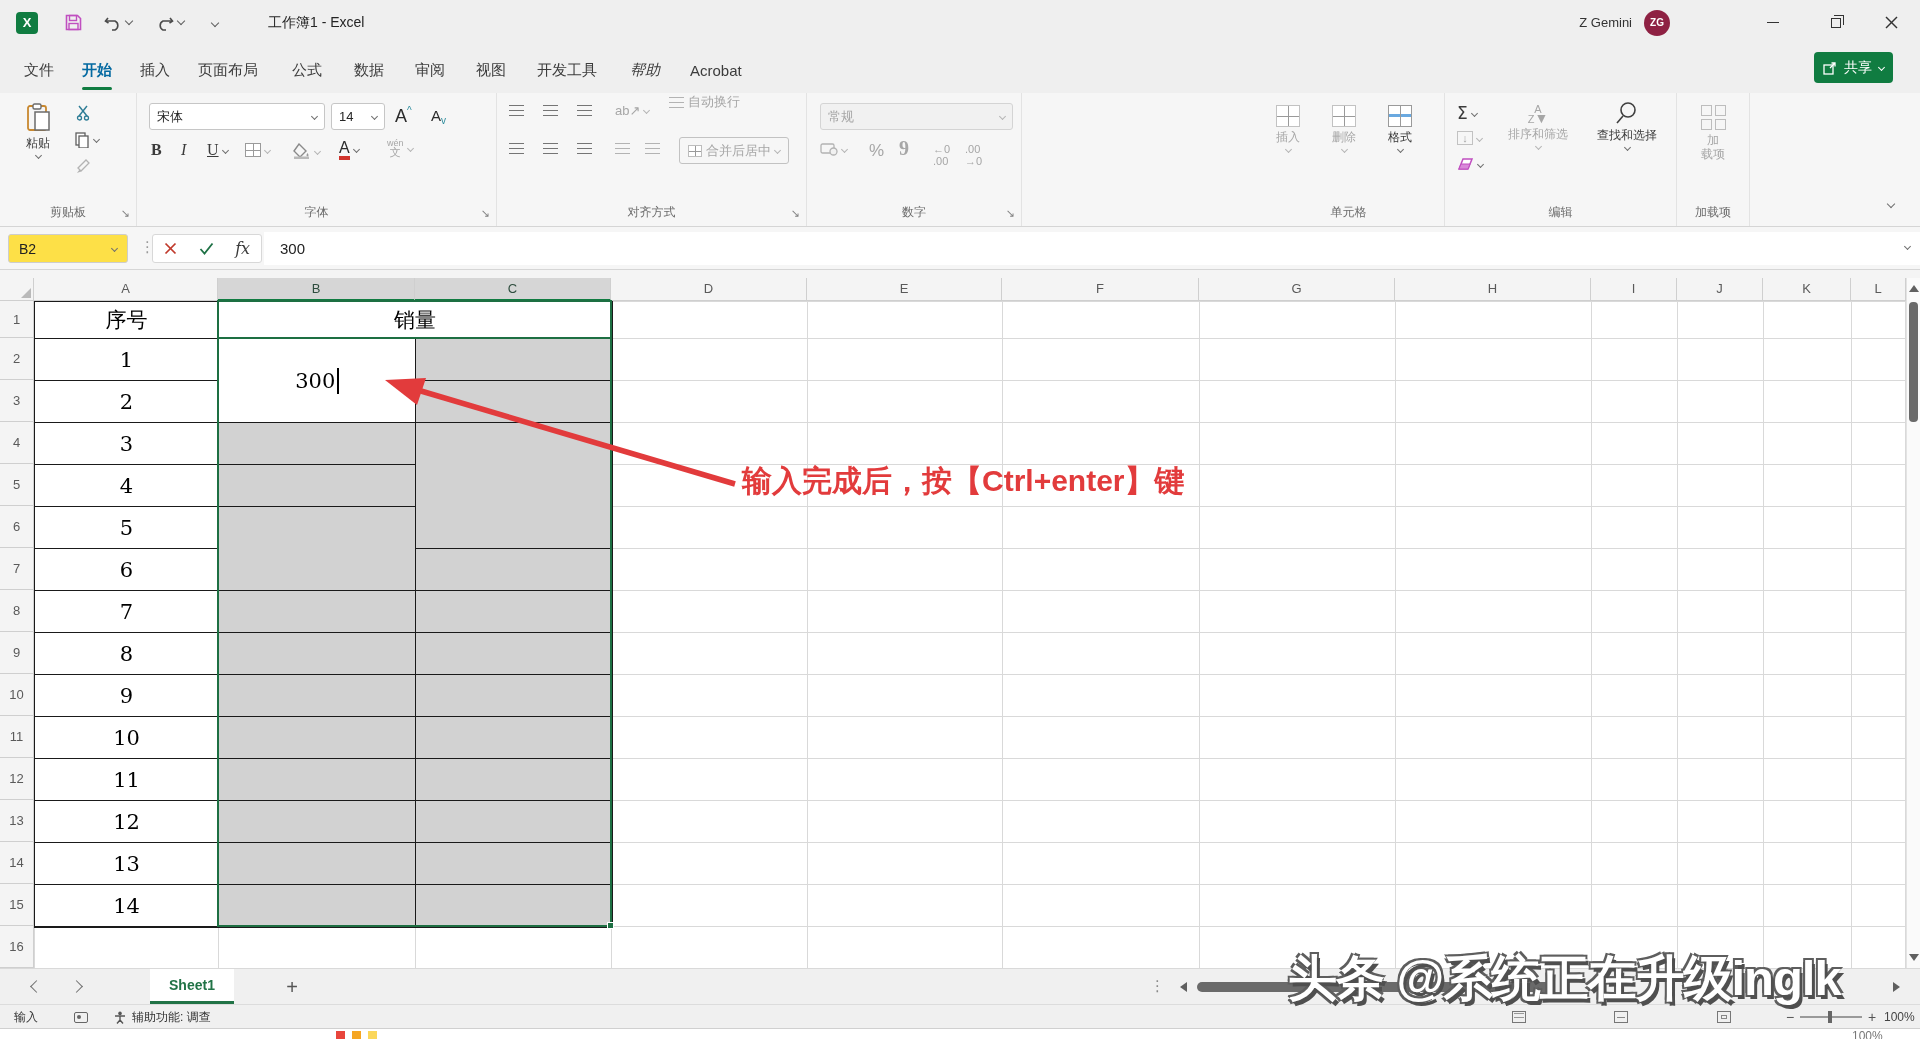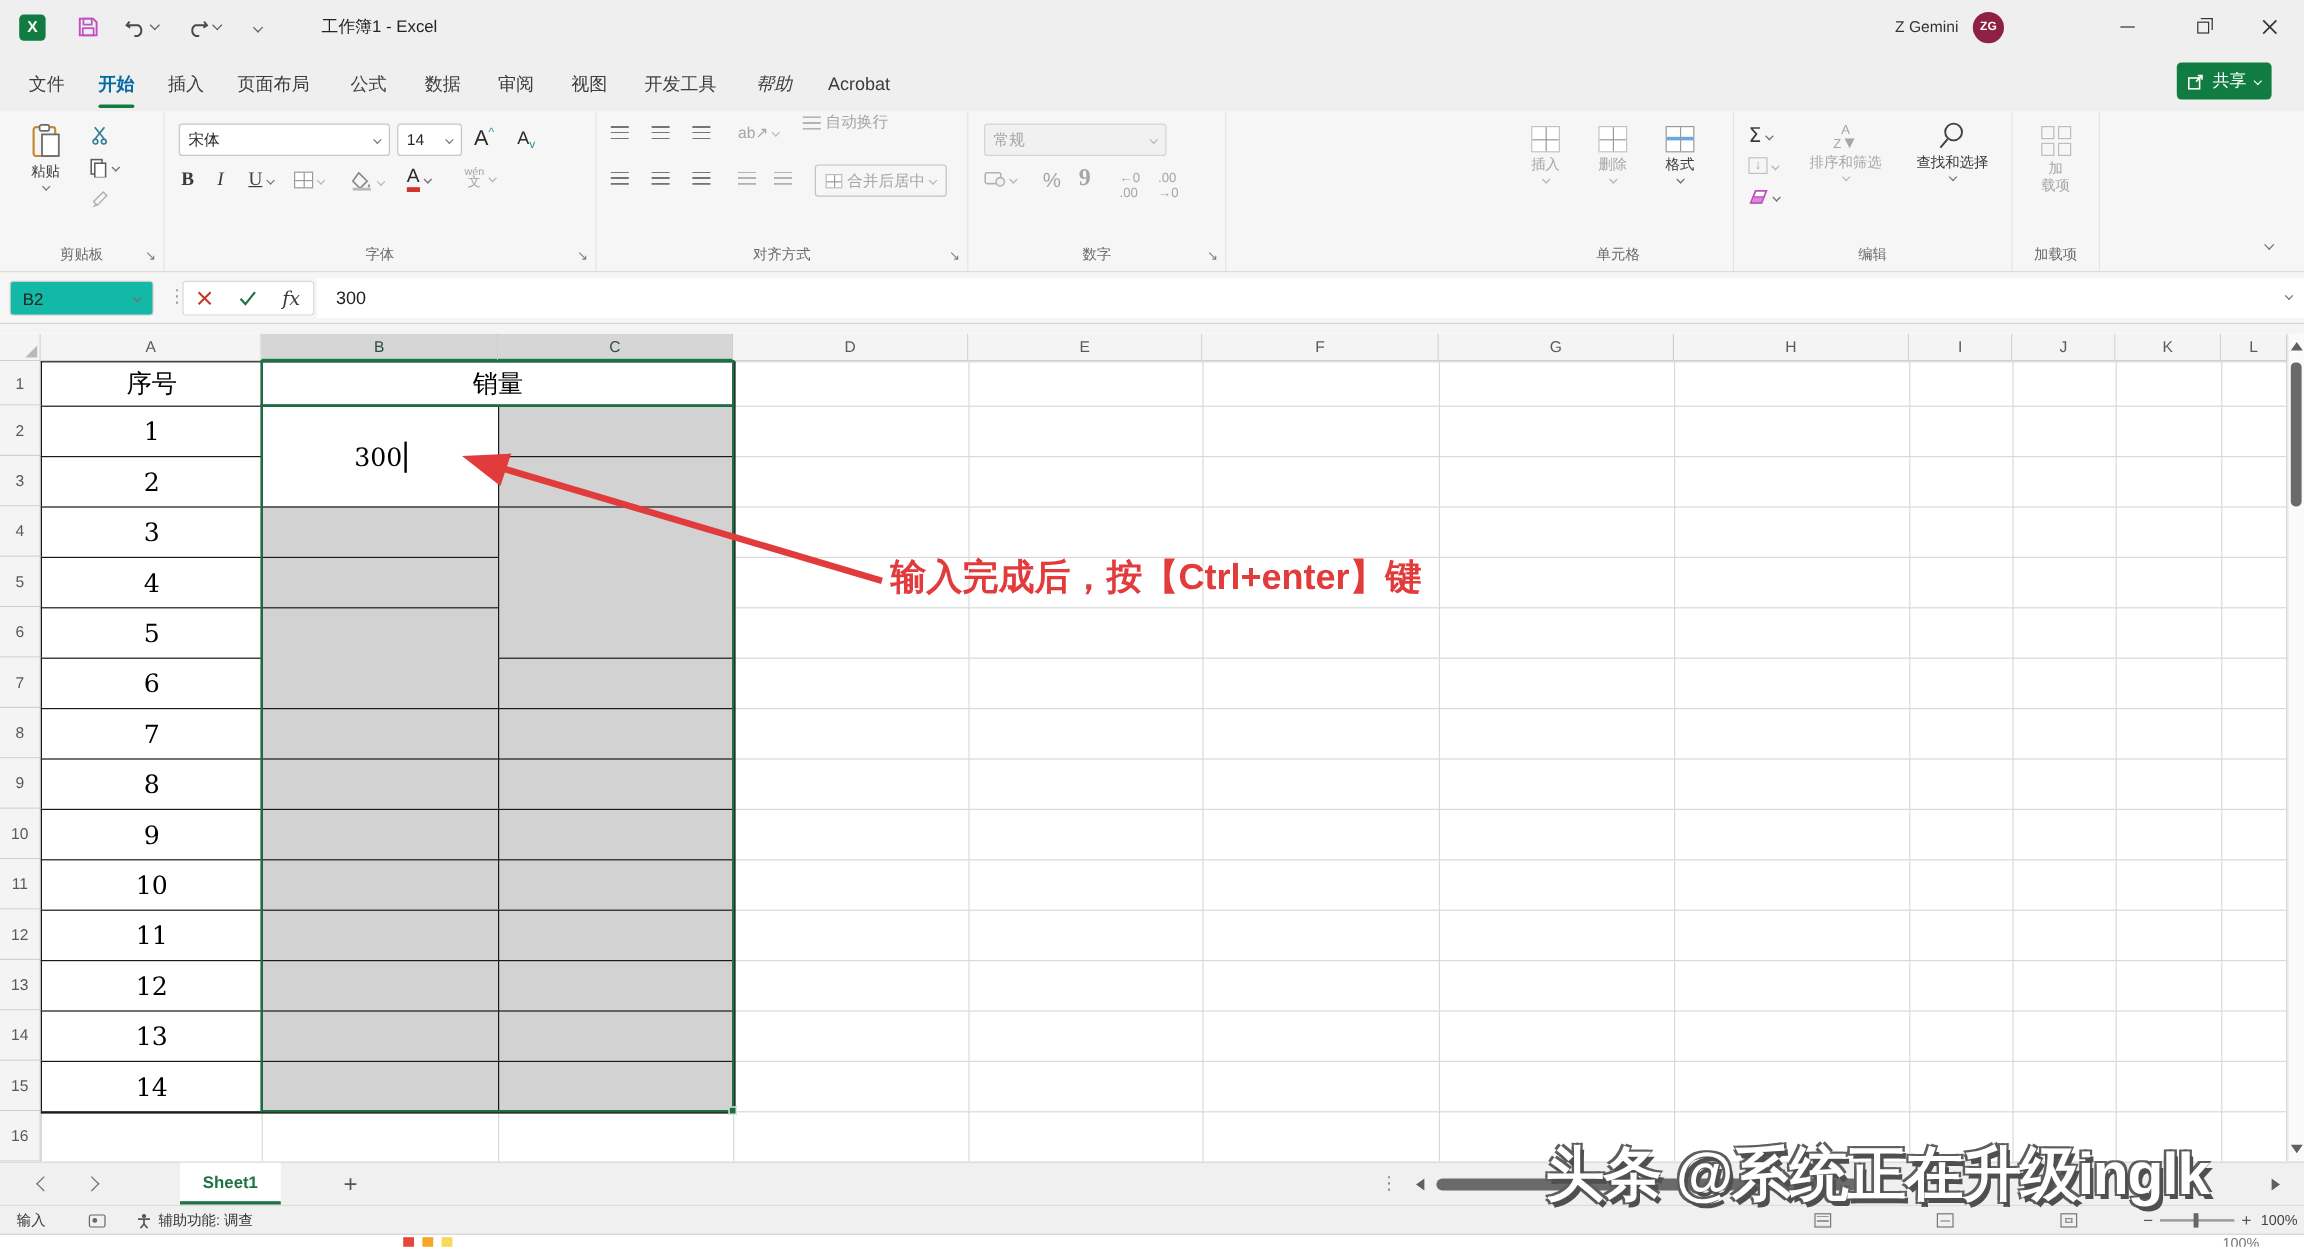--- a/index.html
+++ b/index.html
@@ -43,21 +43,21 @@
   .icon-lines { display:inline-block; width:15px; height:11px; background:repeating-linear-gradient(to bottom,#757575 0 1.4px, transparent 1.4px 4.8px); }
   .icon-lines.dis { background:repeating-linear-gradient(to bottom,#b3b3b3 0 1.4px, transparent 1.4px 4.8px); }
   .minirow { display:flex; align-items:center; gap:4px; }
   .gridsq { display:inline-block; width:16px; height:14px; border:1px solid #9a9a9a; position:relative; background:#fff; }
   .gridsq::before { content:''; position:absolute; left:0; right:0; top:50%; border-top:1px solid #9a9a9a; }
   .gridsq::after  { content:''; position:absolute; top:0; bottom:0; left:50%; border-left:1px solid #9a9a9a; }
   .gridsq.blue::before { border-top:3px solid #6aa9e0; top:40%; }
 
   
   #formulabar { position:absolute; left:0; top:227px; width:1920px; height:43px; background:#f6f6f6; border-bottom:1px solid #d6d6d6; }
-  #namebox { position:absolute; left:8px; top:7px; width:120px; height:29px; background:#14b8a6; border:1px solid #cdcdcd; border-radius:3px; display:flex; align-items:center; padding:0 10px; font-size:14px; color:#222; }
+  #namebox { position:absolute; left:8px; top:7px; width:120px; height:29px; background:#fde047; border:1px solid #cdcdcd; border-radius:3px; display:flex; align-items:center; padding:0 10px; font-size:14px; color:#222; }
   #fb-dots { position:absolute; left:140px; top:11px; color:#9a9a9a; font-size:15px; font-family:"DejaVu Sans", sans-serif; }
   #fb-btns { position:absolute; left:152px; top:7px; width:110px; height:29px; background:#fff; border:1px solid #d8d8d8; border-radius:3px; display:flex; align-items:center; justify-content:space-around; }
   #fb-input { position:absolute; left:264px; top:5px; right:0; bottom:4px; background:#fff; display:flex; align-items:center; padding-left:16px; font-size:15px; color:#222; }
   #fb-chev { position:absolute; right:10px; top:17px; }
   .fx { font-family:"DejaVu Serif","Liberation Serif",serif; font-style:italic; font-size:16px; color:#3a3a3a; }
 
   
   #gapstrip { position:absolute; left:0; top:270px; width:1920px; height:8px; background:#f4f4f4; }
 
   
@@ -298,21 +298,21 @@
     <div class="minirow gray" style="position:absolute;left:182px;top:44px;border:1px solid #c2c2c2;border-radius:3px;height:27px;padding:0 8px;">
       <span class="gridsq" style="width:14px;height:12px;border-color:#bdbdbd;"></span>
       <span style="font-size:13px;">合并后居中</span>
       <span class="chev sm gray2"></span>
     </div>
     <div class="rlabel">对齐方式</div>
     <div class="launcher">↘</div>
   </div>
 
   <div class="rgroup" style="left:807px;width:215px;">
-    <div class="selbox-ui gray" style="position:absolute;left:13px;top:10px;width:152px;height:27px;background:#f1f1f1;border-color:#d4d4d4;">
+    <div class="selbox-ui gray" style="position:absolute;left:13px;top:10px;width:193px;height:27px;background:#f1f1f1;border-color:#d4d4d4;">
       <span style="flex:1;">常规</span>
       <span class="chev sm gray2"></span>
     </div>
     <div class="minirow gray" style="position:absolute;left:13px;top:50px;">
       <svg width="18" height="13" viewBox="0 0 18 13">
         <rect x="1" y="1" width="13" height="9" rx="1.5" fill="none" stroke="#b3b3b3" stroke-width="1.3"></rect>
         <circle cx="13.5" cy="8.5" r="3.5" fill="#f1f1f1" stroke="#b3b3b3" stroke-width="1.3"></circle>
       </svg>
       <span class="chev sm gray2"></span>
     </div>

